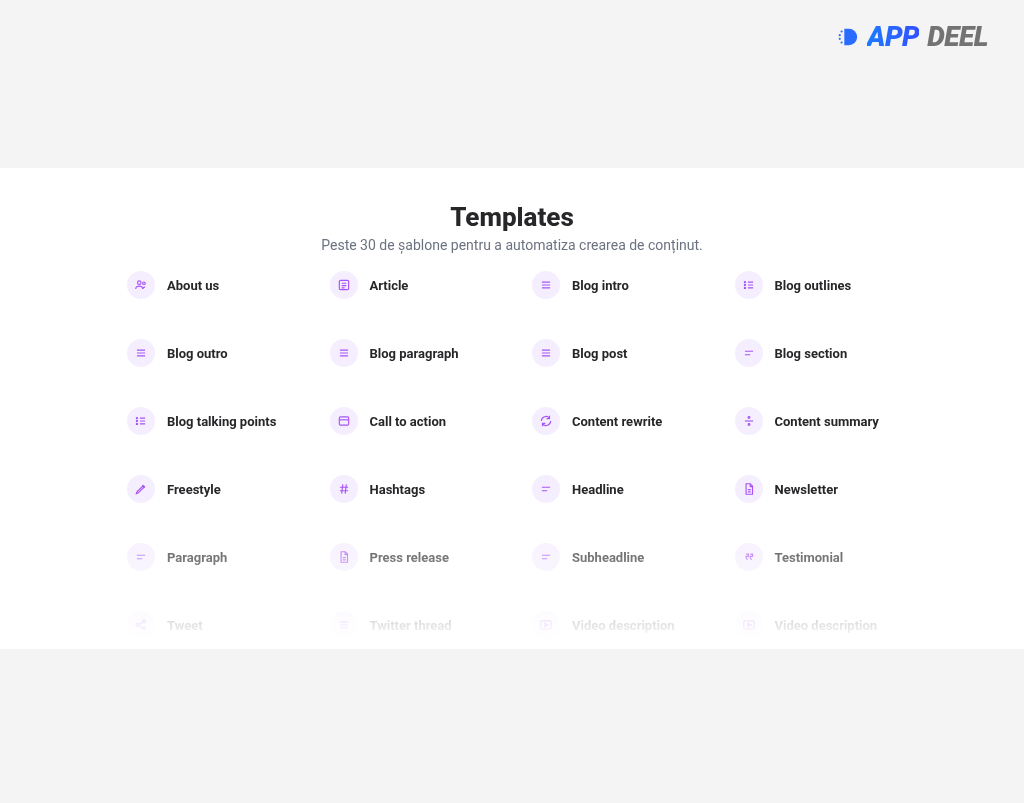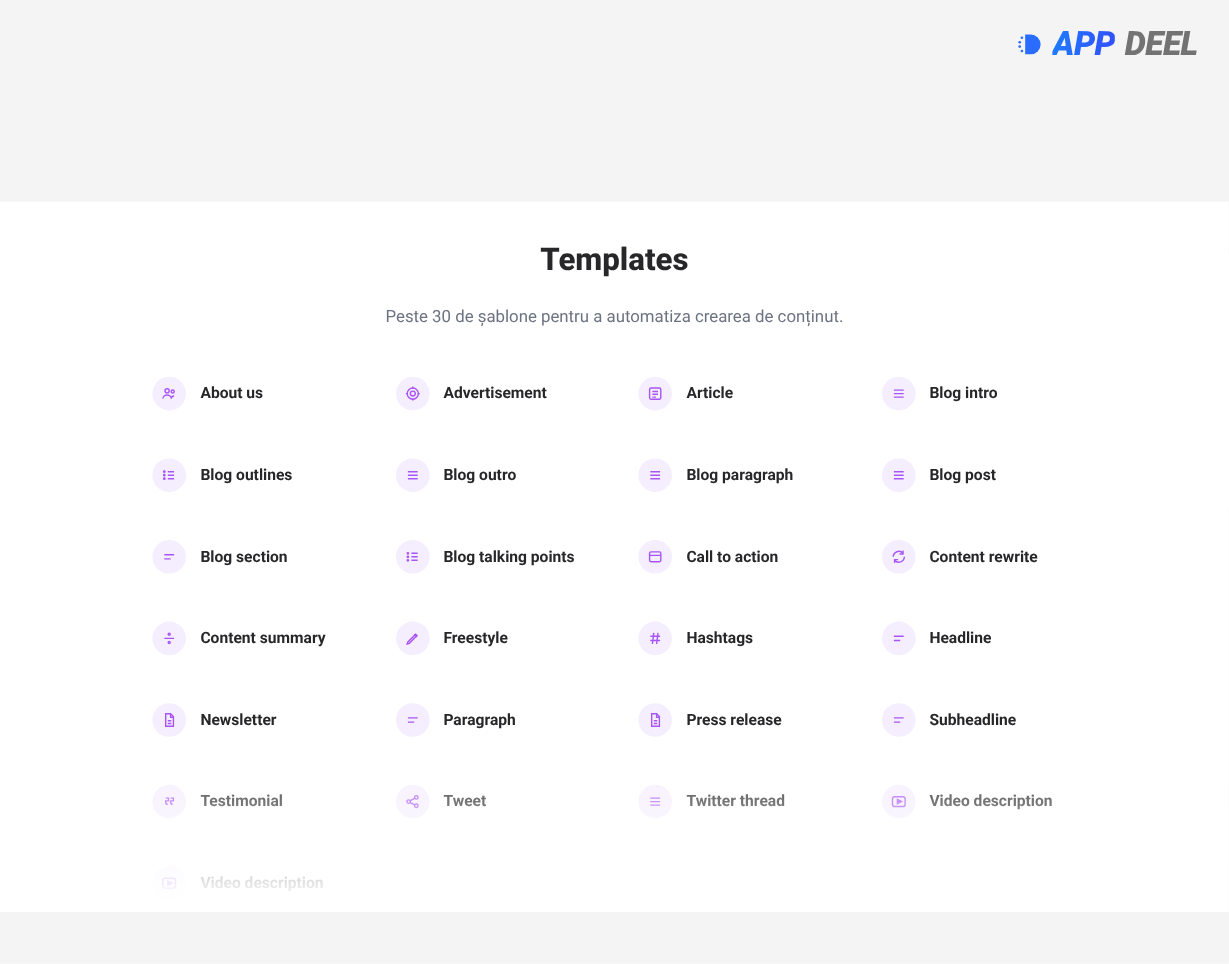--- a/index.html
+++ b/index.html
@@ -17,21 +17,21 @@
     min-height: 803px;
   }
   .top-band {
     height: 168px;
     background: #f4f4f5;
     position: relative;
   }
   .logo-wrap {
     position: absolute;
     top: 20px;
-    right: 26px;
+    right: 36px;
     display: flex;
     align-items: center;
     gap: 8px;
     font-weight: 900;
     font-style: italic;
     letter-spacing: -0.5px;
   }
   .logo-mark {
     width: 22px; height: 22px;
     position: relative;
@@ -60,27 +60,27 @@
     left:0; right:0; bottom:0;
     height:140px;
     background: linear-gradient(180deg, rgba(255,255,255,0) 0%, #ffffff 95%);
     pointer-events:none;
   }
   h1.title {
     text-align: center;
     font-size: 26px;
     font-weight: 800;
     color: #27272a;
-    margin-bottom: 24px;
+    margin-bottom: 5px;
   }
   p.subtitle {
     text-align: center;
     font-size: 14px;
     color: #6b7280;
-    margin-bottom: 42px;
+    margin-bottom: 18px;
   }
   .grid {
     display: grid;
     grid-template-columns: repeat(4, 1fr);
     column-gap: 10px;
     row-gap: 32px;
     width: 770px;
     margin: 0 auto;
     gap: 40px;
   }
@@ -141,30 +141,20 @@
               <path d="M3 19c0-3 3-5 6-5s6 2 6 5"></path>
               <circle cx="17" cy="9" r="2.2"></circle>
               <path d="M15 19c0-2 2-3.5 4-3.5"></path>
             </svg>
           </div>
           <span class="item-label">About us</span>
         </div>
         <div class="item">
           <div class="icon-circle">
             <svg viewBox="0 0 24 24" fill="none" stroke="#a855f7" stroke-width="2">
-              <circle cx="12" cy="12" r="8"></circle>
-              <circle cx="12" cy="12" r="3.5"></circle>
-              <path d="M12 2v3M12 19v3M2 12h3M19 12h3"></path>
-            </svg>
-          </div>
-          <span class="item-label">Advertisement</span>
-        </div>
-        <div class="item">
-          <div class="icon-circle">
-            <svg viewBox="0 0 24 24" fill="none" stroke="#a855f7" stroke-width="2">
               <rect x="4" y="4" width="16" height="16" rx="2"></rect>
               <path d="M8 9h8M8 13h8M8 17h5"></path>
             </svg>
           </div>
           <span class="item-label">Article</span>
         </div>
         <div class="item">
           <div class="icon-circle">
             <svg viewBox="0 0 24 24" fill="none" stroke="#a855f7" stroke-width="2">
               <path d="M5 7h14M5 12h14M5 17h14"></path>

